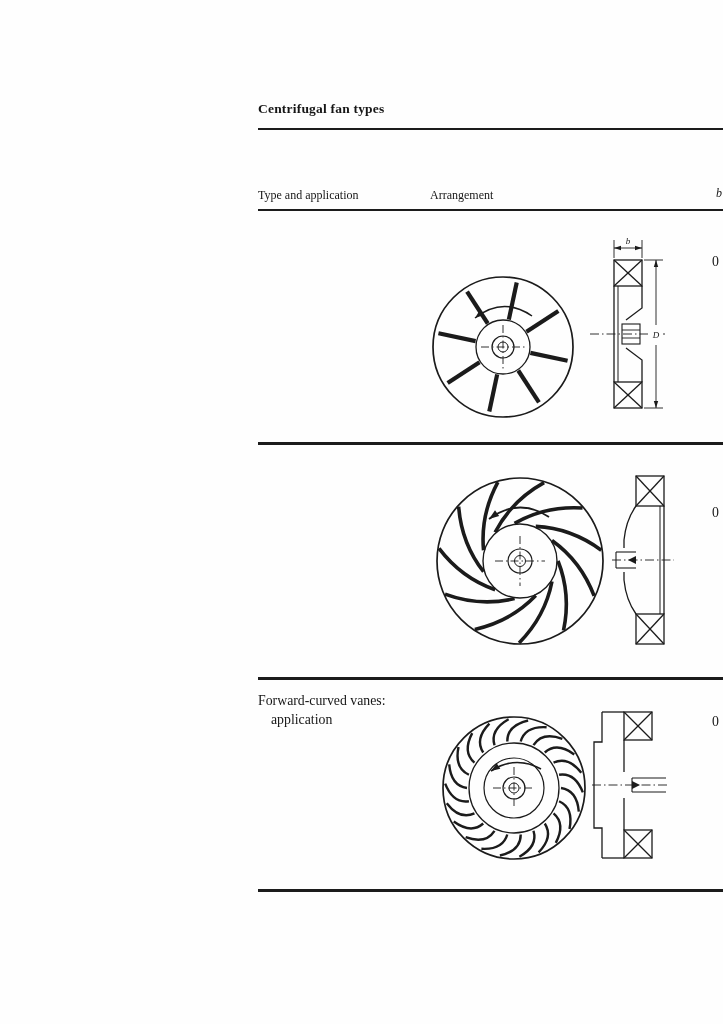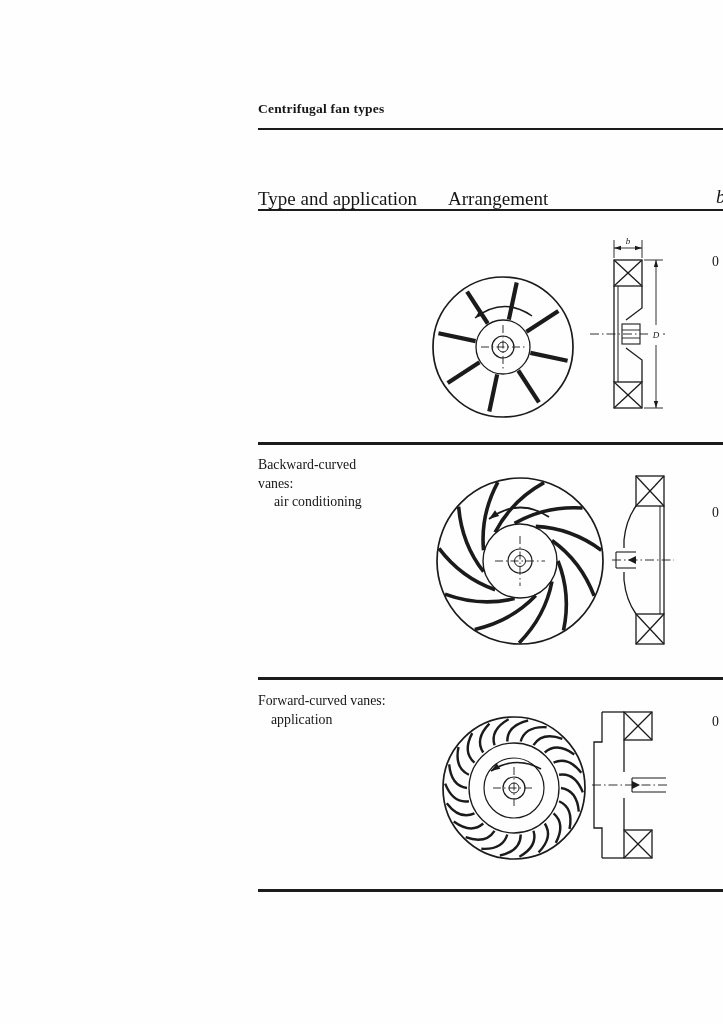--- a/index.html
+++ b/index.html
@@ -6,39 +6,39 @@
   html,body { background:#ffffff; }
   .page {
     position:relative; width:723px; height:1024px;
     background:#fefefe; overflow:hidden;
     font-family:"Liberation Serif", serif; color:#161616;
   }
   .rule { position:absolute; left:258px; width:465px; background:#1c1c1c; }
   .rule-thin { height:2px; }
   .rule-thick { height:3px; }
   .heading { position:absolute; left:258px; top:101px; font-size:13.5px; font-weight:bold; letter-spacing:.2px; }
-  .colhead { position:absolute; font-size:19px; }
+  .colhead { position:absolute; font-size:12px; }
   .rowtext { position:absolute; left:258px; font-size:13.8px; line-height:18.5px; }
   .indent { padding-left:13px; }
   .indent2 { padding-left:16px; }
   .bval { position:absolute; left:712px; font-size:13.8px; }
   .it { font-style:italic; }
   svg { position:absolute; overflow:visible; }
   svg text { font-family:"Liberation Serif", serif; }
 </style>
 </head>
 <body>
 
 <div class="page">
 
   <div class="heading">Centrifugal fan types</div>
   <div class="rule rule-thin" style="top:128px"></div>
 
   <div class="colhead" style="left:258px; top:188px">Type and application</div>
-  <div class="colhead" style="left:448px; top:188px">Arrangement</div>
+  <div class="colhead" style="left:430px; top:188px">Arrangement</div>
   <div class="colhead it" style="left:716px; top:186px">b</div>
   <div class="rule rule-thin" style="top:209px"></div>
 
   <div class="bval" style="top:254px">0</div>
 
   <svg style="left:428px; top:268px" width="150" height="154" viewBox="0 0 150 154">
     <defs>
       <line id="vane1" x1="103" y1="79" x2="141" y2="79" stroke="#1b1b1b" stroke-width="4.2"></line>
     </defs>
     <g fill="none" stroke="#1b1b1b">
@@ -105,25 +105,20 @@
         <polygon points="70,176 67.8,169 72.2,169" fill="#1b1b1b" stroke="none"></polygon>
       </g>
     </g>
     <rect x="62" y="95" width="15" height="14" fill="#fefefe" stroke="none"></rect>
     <text x="70" y="106" text-anchor="middle" font-size="9" font-style="italic" fill="#1b1b1b">D</text>
     <text x="42" y="12" text-anchor="middle" font-size="9" font-style="italic" fill="#1b1b1b">b</text>
   </svg>
 
   <div class="rule rule-thick" style="top:442px"></div>
 
-  <div class="rowtext" style="top:456px">
-    <div>Backward-curved</div>
-    <div>vanes:</div>
-    <div class="indent2">air conditioning</div>
-  </div>
   <div class="bval" style="top:505px">0</div>
 
   <svg style="left:433px; top:473px" width="175" height="175" viewBox="0 0 175 175">
     <defs>
       <path id="blade2" d="M125,88 Q138.2,121.2 130.5,157.5" fill="none" stroke="#1b1b1b" stroke-width="3.6"></path>
     </defs>
     <g fill="none" stroke="#1b1b1b">
       <circle cx="87" cy="88" r="83" stroke-width="1.7"></circle>
       <circle cx="87" cy="88" r="37" stroke-width="1.4"></circle>
       <circle cx="87" cy="88" r="12" stroke-width="1.2"></circle>

